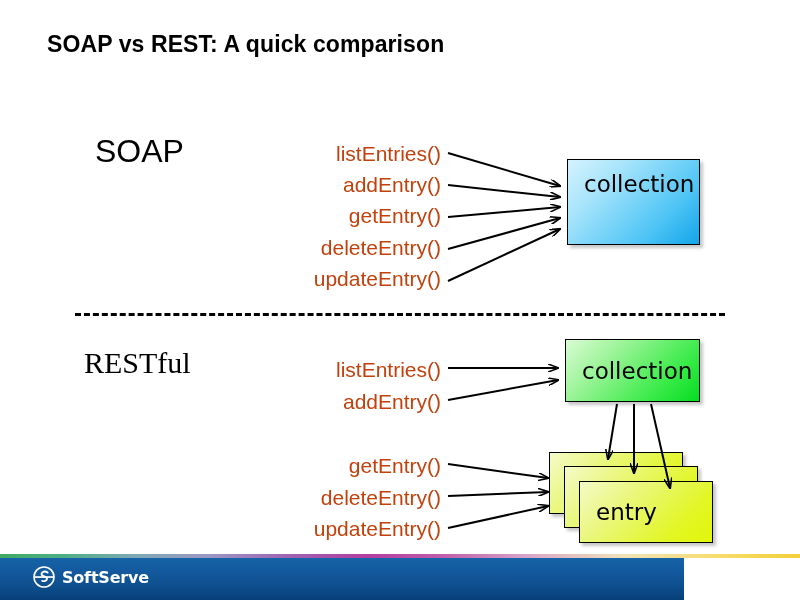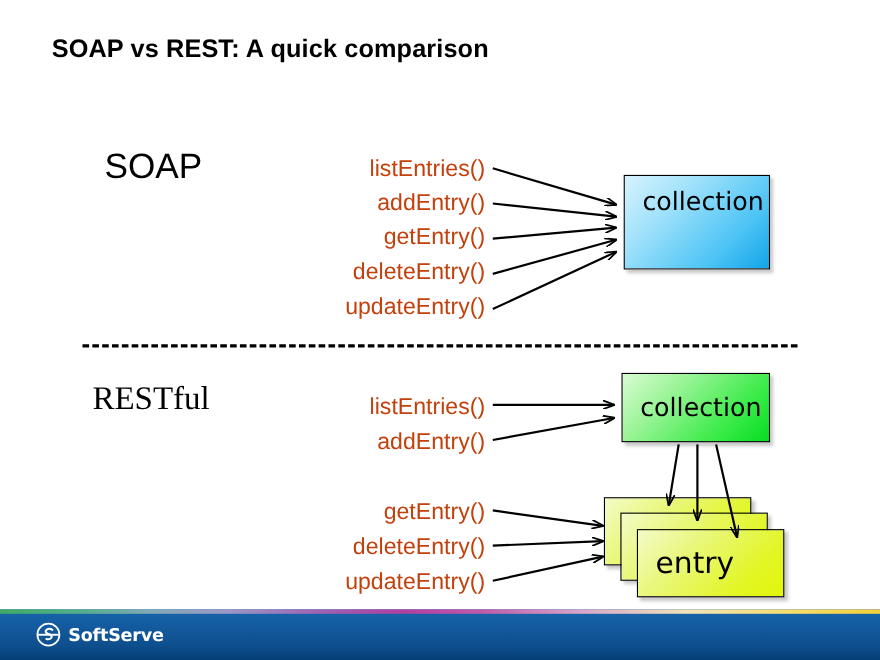--- a/index.html
+++ b/index.html
@@ -135,39 +135,39 @@
     font-size: 23px;
   }
 
   .box-entry {
     background: linear-gradient(135deg, #f4fbc8 0%, #eaf77f 32%, #e2f625 75%, #e2f60a 100%);
   }
   #box-entry-3 { left: 549px; top: 452px; width: 134px; height: 62px; }
   #box-entry-2 { left: 564px; top: 466px; width: 134px; height: 62px; }
   #box-entry-1 { left: 579px; top: 481px; width: 134px; height: 62px; }
   .box-entry .node-label {
-    font-size: 27px;
+    font-size: 23px;
   }
 
   
   #section-divider {
     position: absolute;
     left: 75px;
     top: 313px;
     width: 650px;
     height: 0;
     border-top: 3px dashed #000000;
   }
 
   
   #footer-bar {
     position: absolute;
     left: 0;
     bottom: 0;
-    width: 800px;
+    width: 684px;
     height: 46px;
     background: linear-gradient(180deg, #1765ab 0%, #135a9e 35%, #0e4f8e 70%, #063f77 100%);
   }
   #footer-accent-strip {
     position: absolute;
     left: 0;
     top: 0;
     width: 800px;
     height: 4px;
     background: linear-gradient(90deg,

